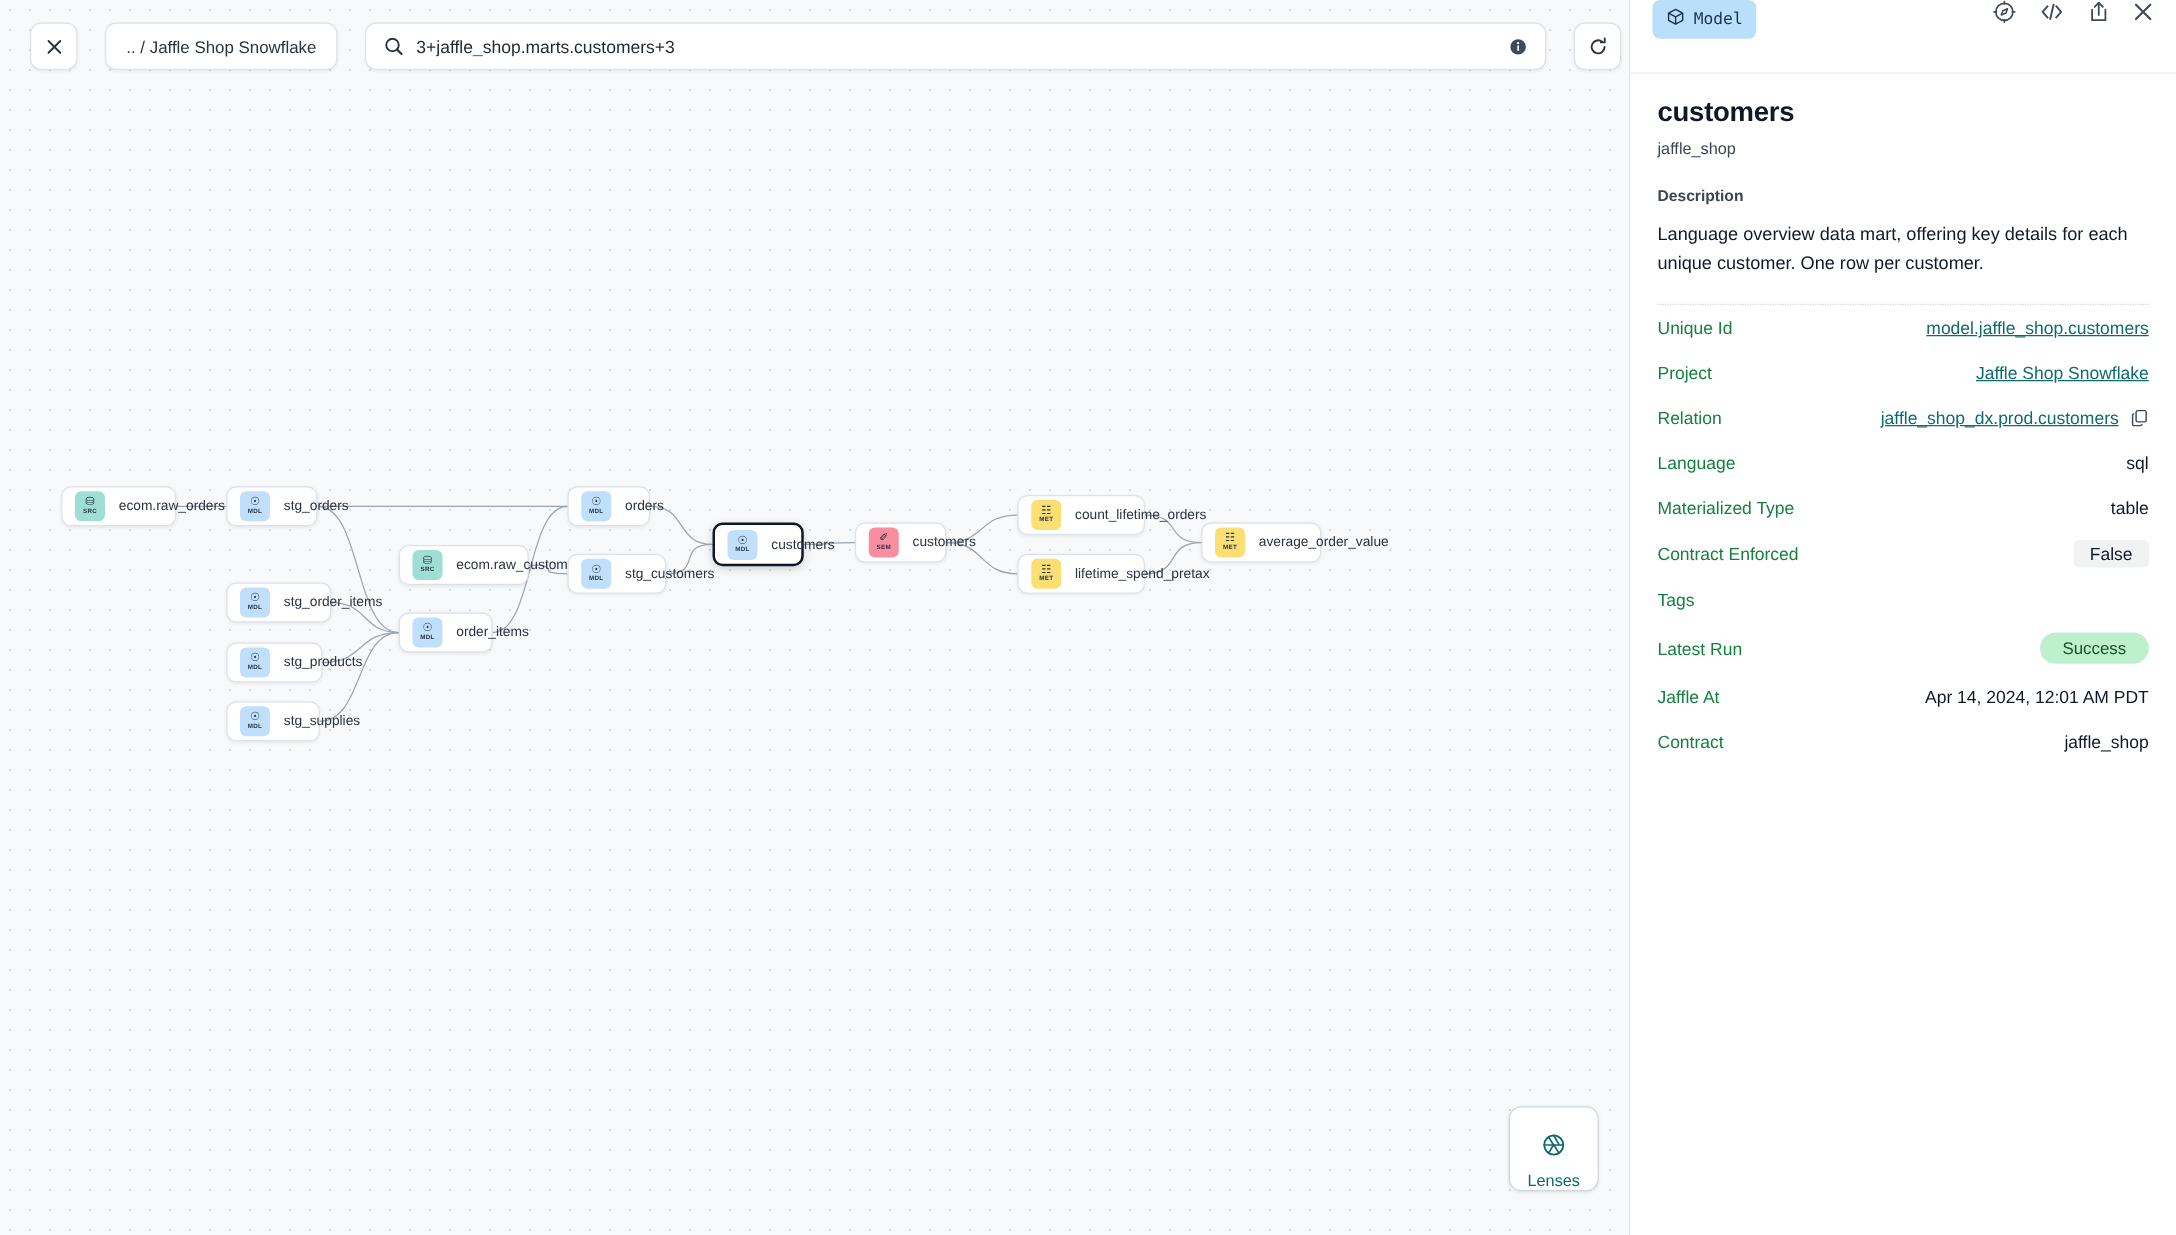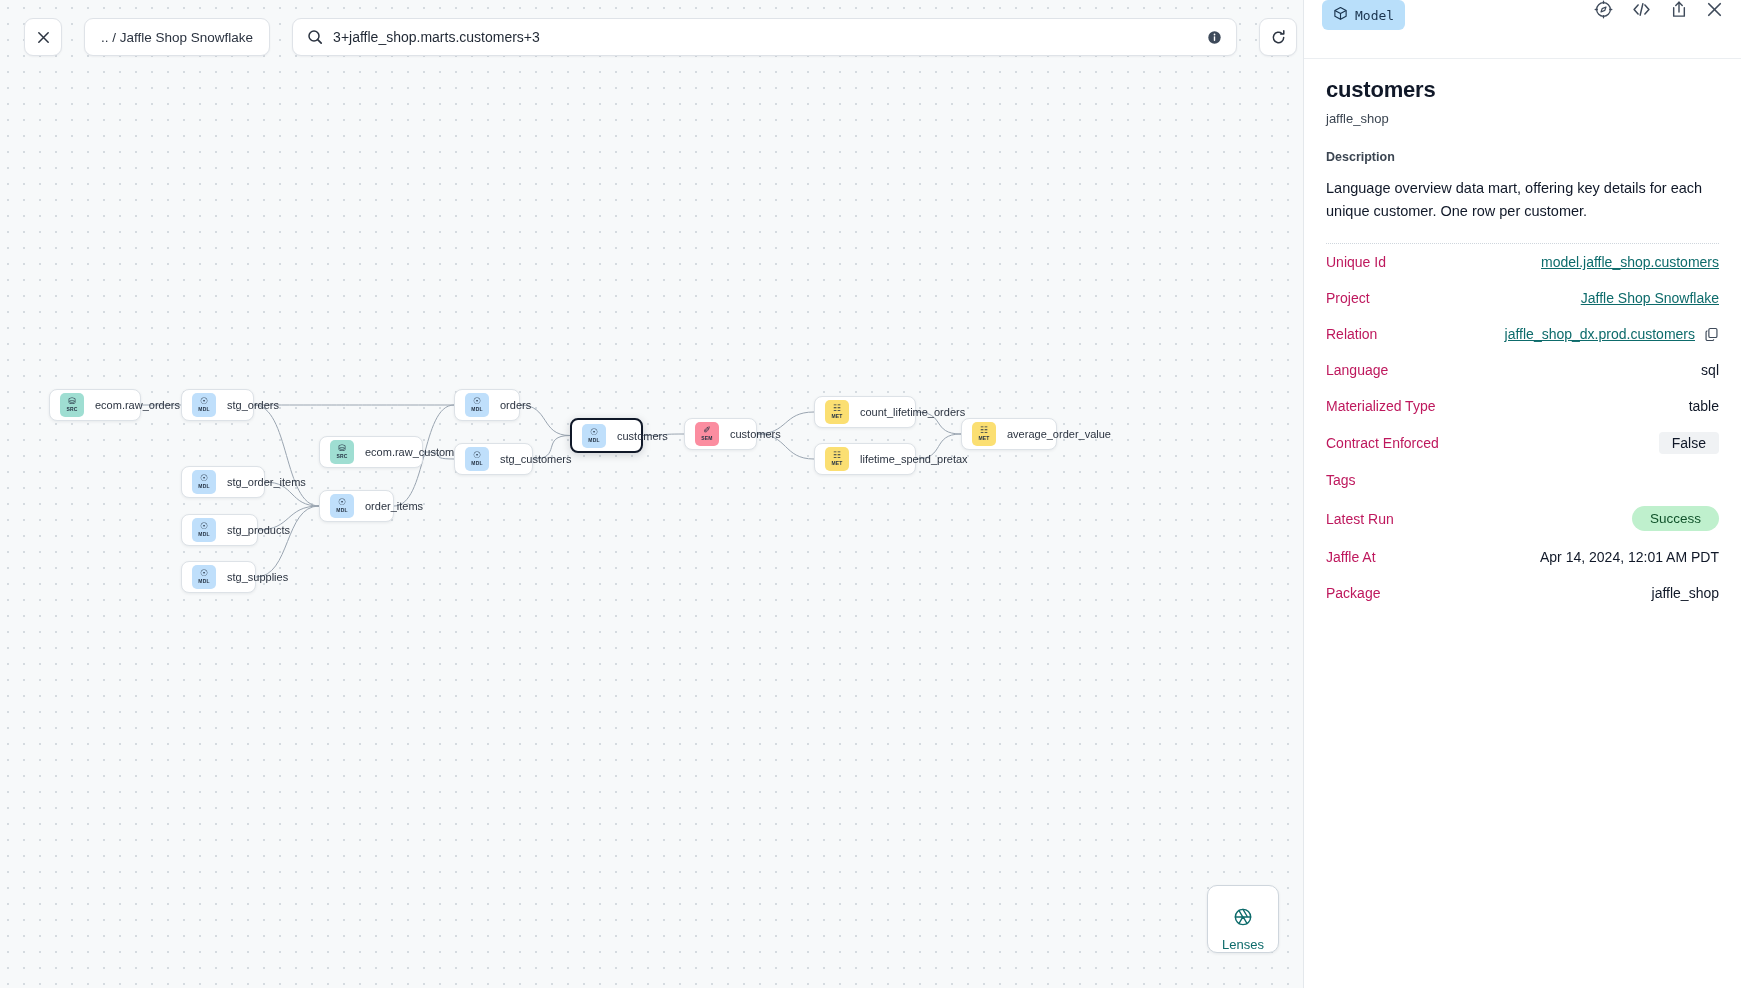--- a/index.html
+++ b/index.html
@@ -179,21 +179,21 @@
   #desc-text { font-size: 14.5px; color: #101828; line-height: 1.6; margin-top: 13px; }
   #desc-divider { border-top: 1px dotted #cfd6dd; margin-top: 20px; }
 
   .meta-row {
     display: flex; align-items: center;
     justify-content: space-between;
     min-height: 36px;
     padding: 8px 0;
     gap: 12px;
   }
-  .meta-key { font-size: 14px; color: #be185d; white-space: nowrap; }
+  .meta-key { font-size: 14px; color: #15803d; white-space: nowrap; }
   .meta-val { font-size: 14px; color: #101828; text-align: right; }
   .meta-val.link { color: #0d6b6b; text-decoration: underline; cursor: pointer; }
   .meta-val-wrap { display: flex; align-items: center; gap: 9px; }
   .chip-false {
     background: #f0f2f4; color: #101828;
     border-radius: 4px; padding: 3px 13px; font-size: 14px;
   }
   .chip-success {
     background: #bff0cd; color: #10522a;
     border-radius: 14px; padding: 5px 18px; font-size: 13.5px;
@@ -483,21 +483,21 @@
               <div class="chip-success">Success</div>
             </div>
           </div>
           <div class="meta-row">
             <div class="meta-key">Jaffle At</div>
             <div class="meta-val-wrap">
               <div class="meta-val">Apr 14, 2024, 12:01 AM PDT</div>
             </div>
           </div>
           <div class="meta-row">
-            <div class="meta-key">Package</div>
+            <div class="meta-key">Contract</div>
             <div class="meta-val-wrap">
               <div class="meta-val">jaffle_shop</div>
             </div>
           </div>
         </div>
     </div>
   </div>
 </div>
 
 </body></html>

